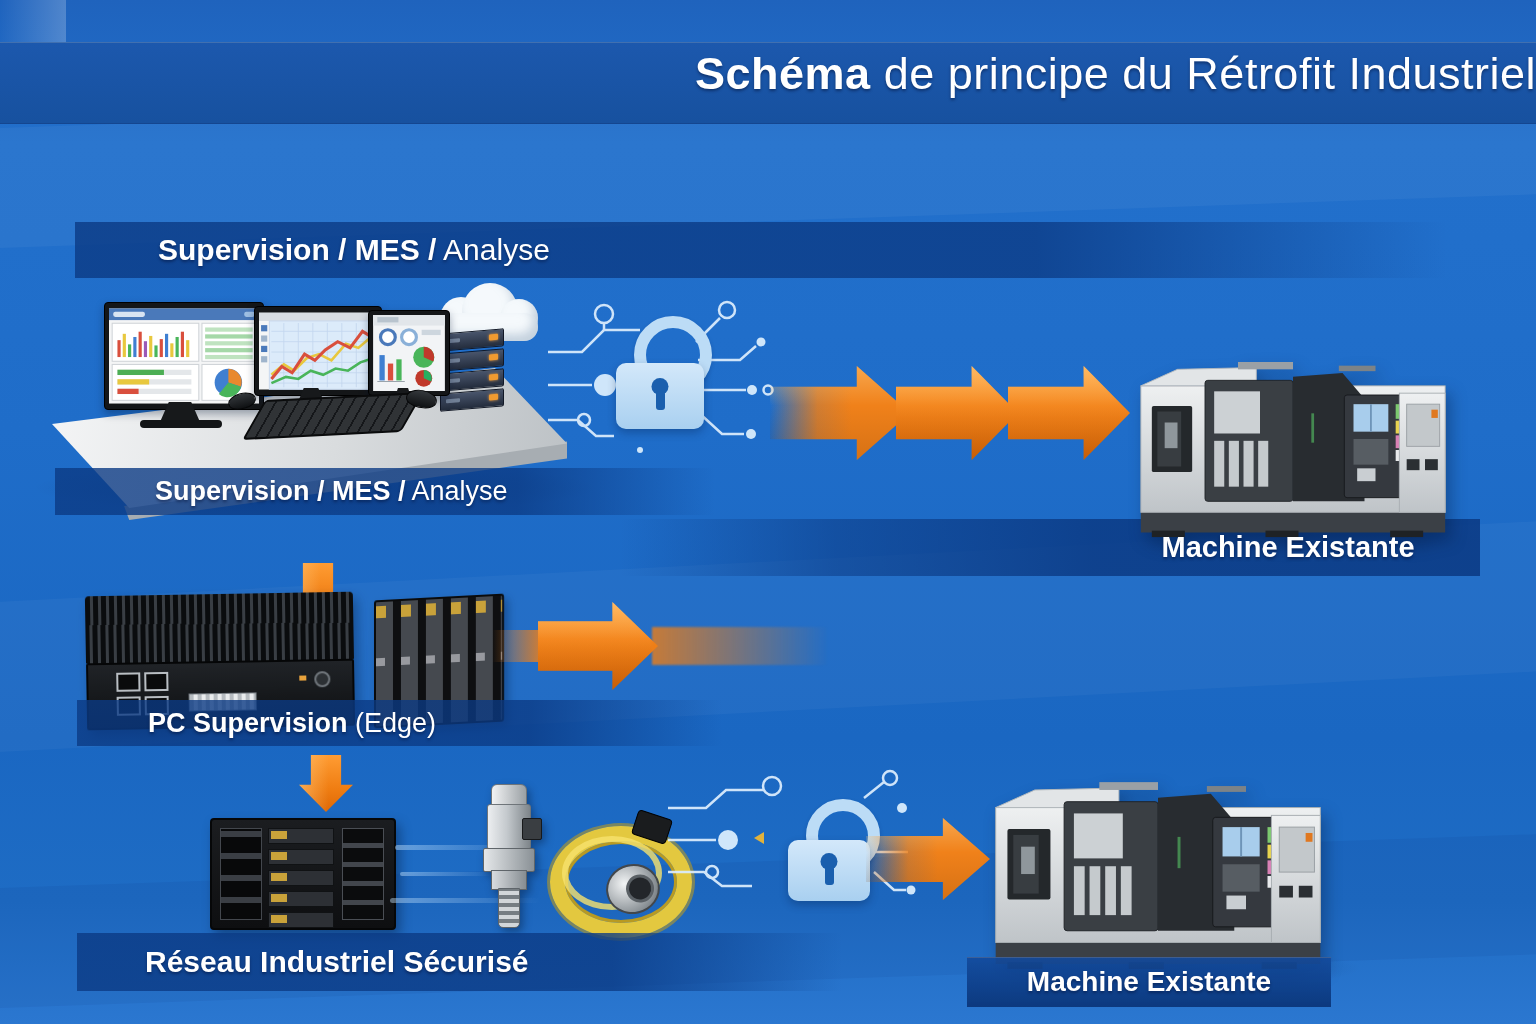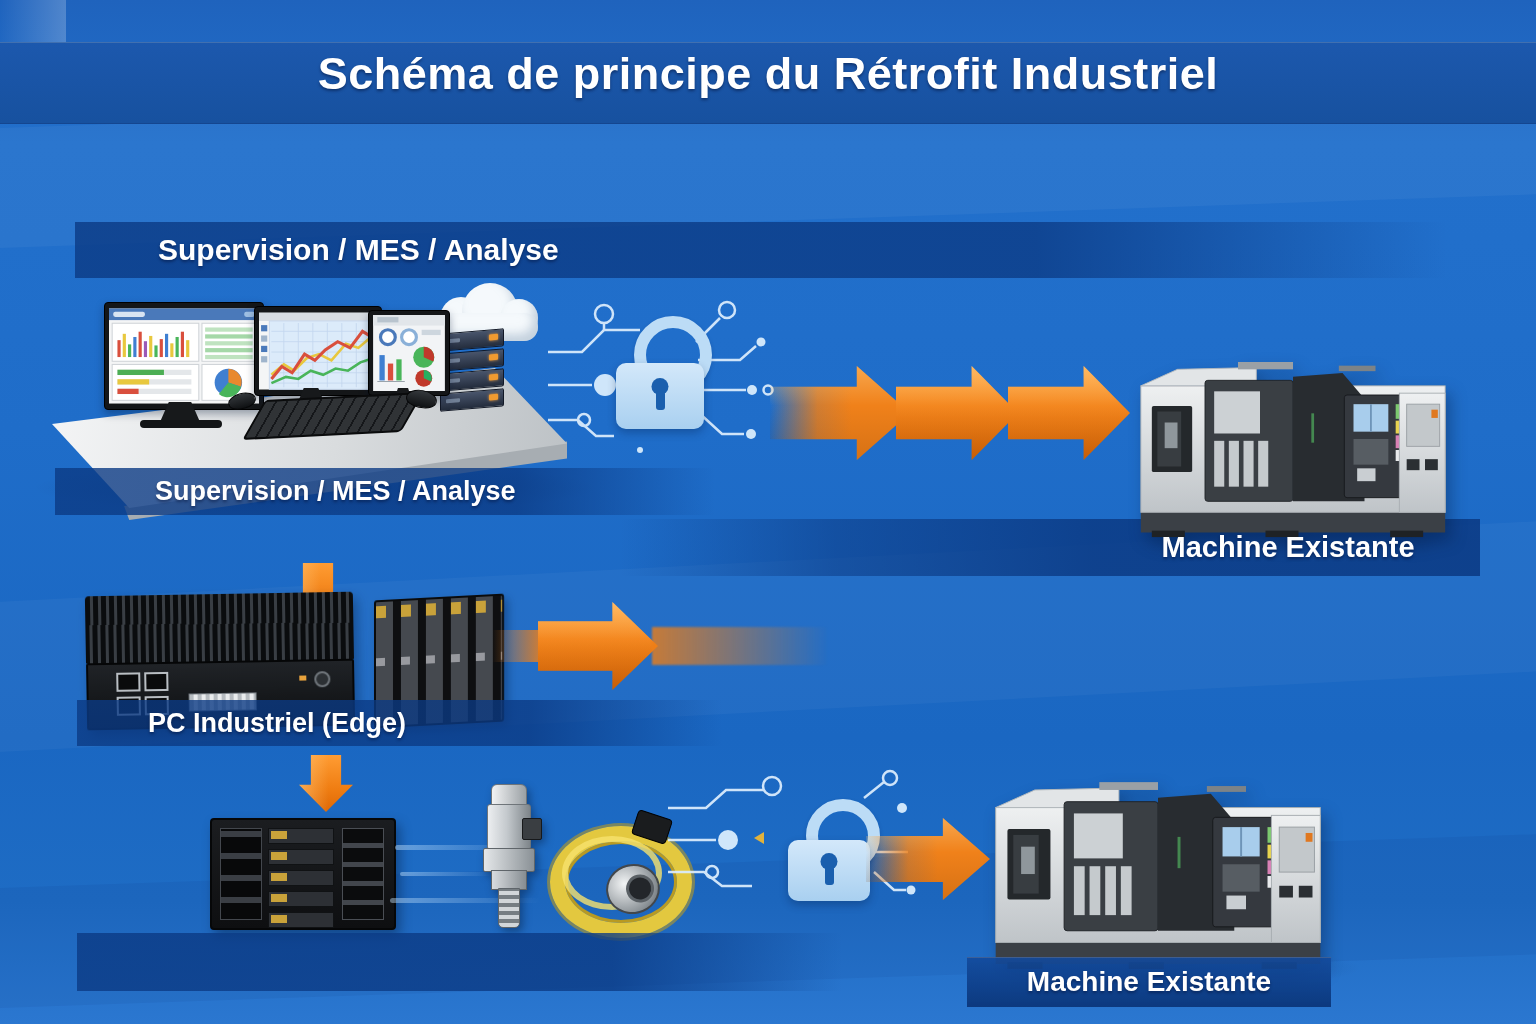--- a/index.html
+++ b/index.html
@@ -12,24 +12,24 @@
   .bgstreak { position:absolute; pointer-events:none; }
   .bgs1 { left:-100px; top:100px; width:1800px; height:120px; background:rgba(255,255,255,.045); transform:rotate(-2deg); }
   .bgs2 { left:-100px; top:560px; width:1800px; height:150px; background:rgba(255,255,255,.035); transform:rotate(-3deg); }
   .bgs3 { left:-100px; top:860px; width:1800px; height:120px; background:rgba(0,25,90,.06); transform:rotate(-2deg); }
 
   .band { position:absolute; }
   .band-fade { background:linear-gradient(90deg, rgba(11,58,132,.8) 0%, rgba(11,58,132,.78) 70%, rgba(11,58,132,0) 100%); }
   .band-fadein { background:linear-gradient(90deg, rgba(11,58,132,0) 0%, rgba(11,58,132,.55) 25%, rgba(11,58,132,.85) 55%, rgba(11,58,132,.88) 100%); }
   .bandtext { display:flex; align-items:center; white-space:pre; text-shadow:0 2px 3px rgba(0,12,45,.45);justify-content:flex-end; }
   .em { font-weight:700; }
-  .rg { font-weight:700; }
+  .rg { font-weight:400; }
 
   #title-band { left:0; top:42px; width:1536px; height:80px; background:linear-gradient(180deg,#1c58ad,#17519f); border-top:1px solid rgba(255,255,255,.18); border-bottom:1px solid rgba(0,20,60,.25); }
-  #title-text { position:absolute; left:0; top:42px; width:1536px; height:64px; justify-content:center; font-size:45px; letter-spacing:.5px; }
+  #title-text { position:absolute; left:0; top:42px; width:1536px; height:64px; justify-content:flex-end; font-size:45px; letter-spacing:.5px; }
 
   #band-sup1 { left:75px; top:222px; width:1372px; height:56px; }
   #text-sup1 { position:absolute; left:158px; top:222px; height:56px; font-size:30px; }
 
   #band-me1 { left:620px; top:519px; width:860px; height:57px; }
   #label-me1 { position:absolute; left:1100px; top:519px; width:376px; height:57px; justify-content:center; font-size:29px; font-weight:700; }
 
   #band-sup2 { left:55px; top:468px; width:660px; height:47px; }
   #text-sup2 { position:absolute; left:155px; top:468px; height:47px; font-size:27px; }
 
@@ -414,21 +414,21 @@
     <div class="gold"></div>
     <div class="gold2"></div>
   </div>
 
   <div id="arrow-edge-tail"></div>
   <div id="arrow-edge" class="arrow-r ar-solid"></div>
   <div id="arrow-edge-fade"></div>
 
   <div id="band-pc" class="band band-fade"></div>
   <div id="text-pc" class="bandtext">
-    <span class="em">PC Industriel</span><span class="rg"> (Edge)</span>
+    <span class="em">PC Supervision</span><span class="rg"> (Edge)</span>
   </div>
   <div id="arrow-d2" class="arrow-d"></div>
 
   <div id="streak-l"></div>
   <div id="network-switch">
     <div class="col1"></div>
     <div class="colm">
       <div class="nrow">
           <i></i>
         </div>
@@ -492,17 +492,18 @@
     </div>
 
   <div id="arrow-bottom" class="arrow-r ar-fadein"></div>
 
   <div id="mshadow2" class="mshadow"></div>
   <svg id="machine2" class="machine">
       <use href="#machine-sym"></use>
     </svg>
 
   <div id="band-reseau" class="band band-fade"></div>
+  <div id="text-reseau" class="bandtext">Réseau Industriel Sécurisé</div>
 
   <div id="band-me2" class="band"></div>
   <div id="label-me2" class="bandtext">Machine Existante</div>
 
 </div>
 
 </body></html>

